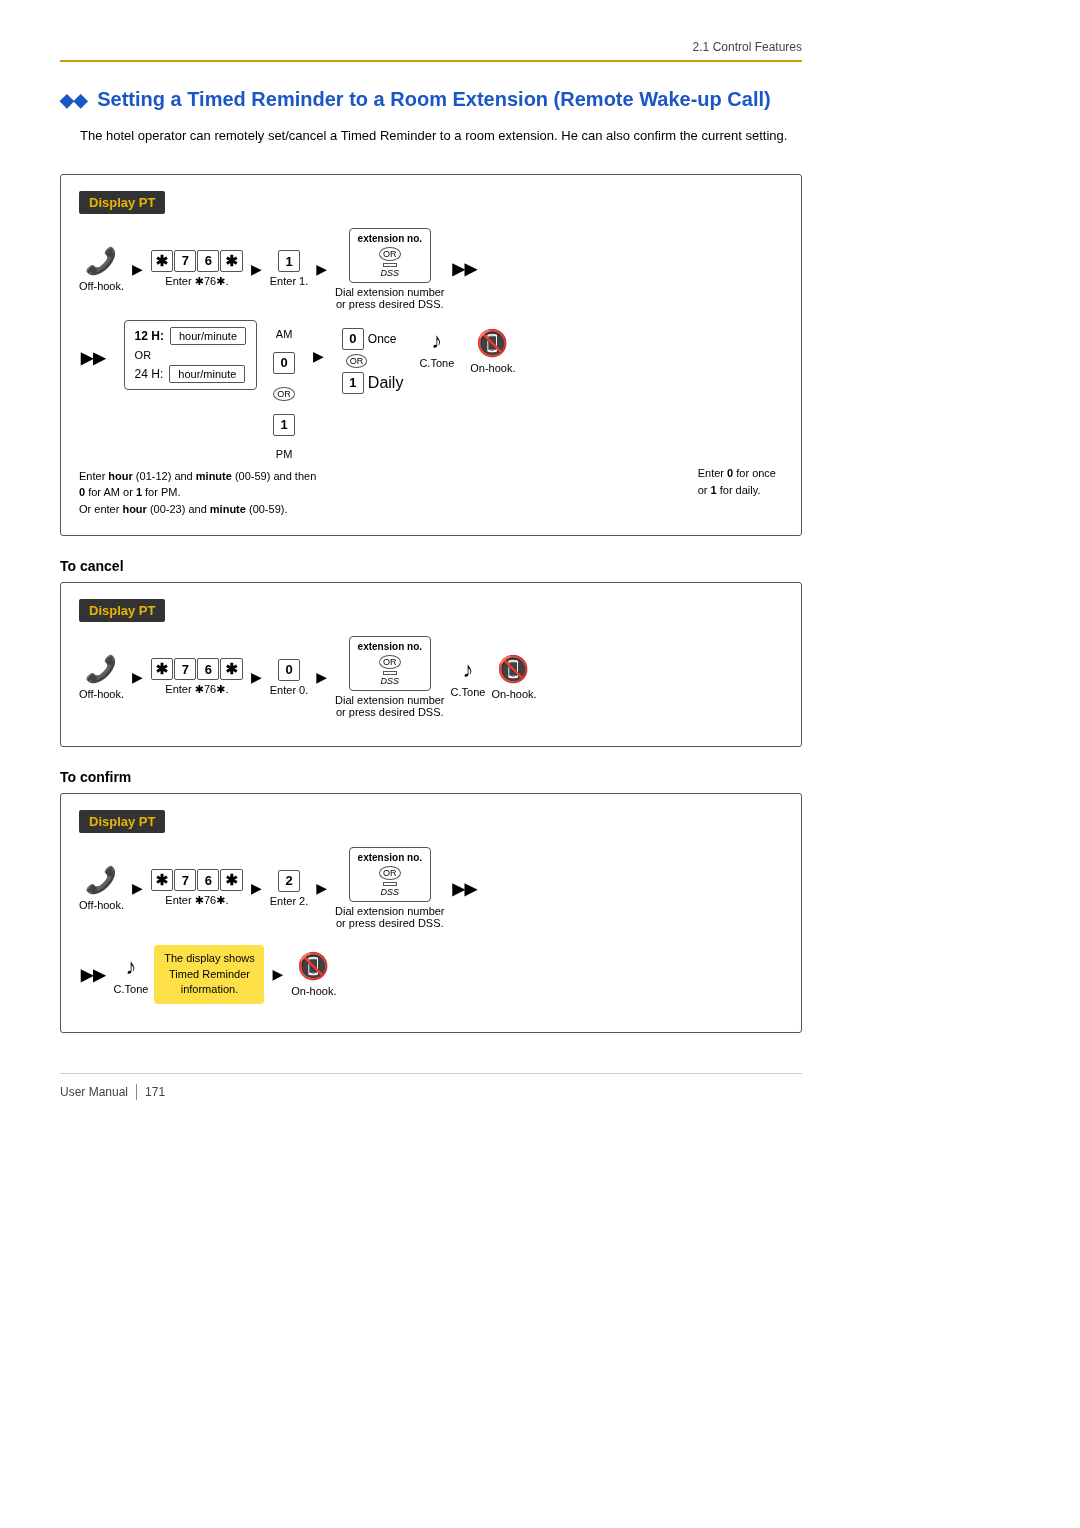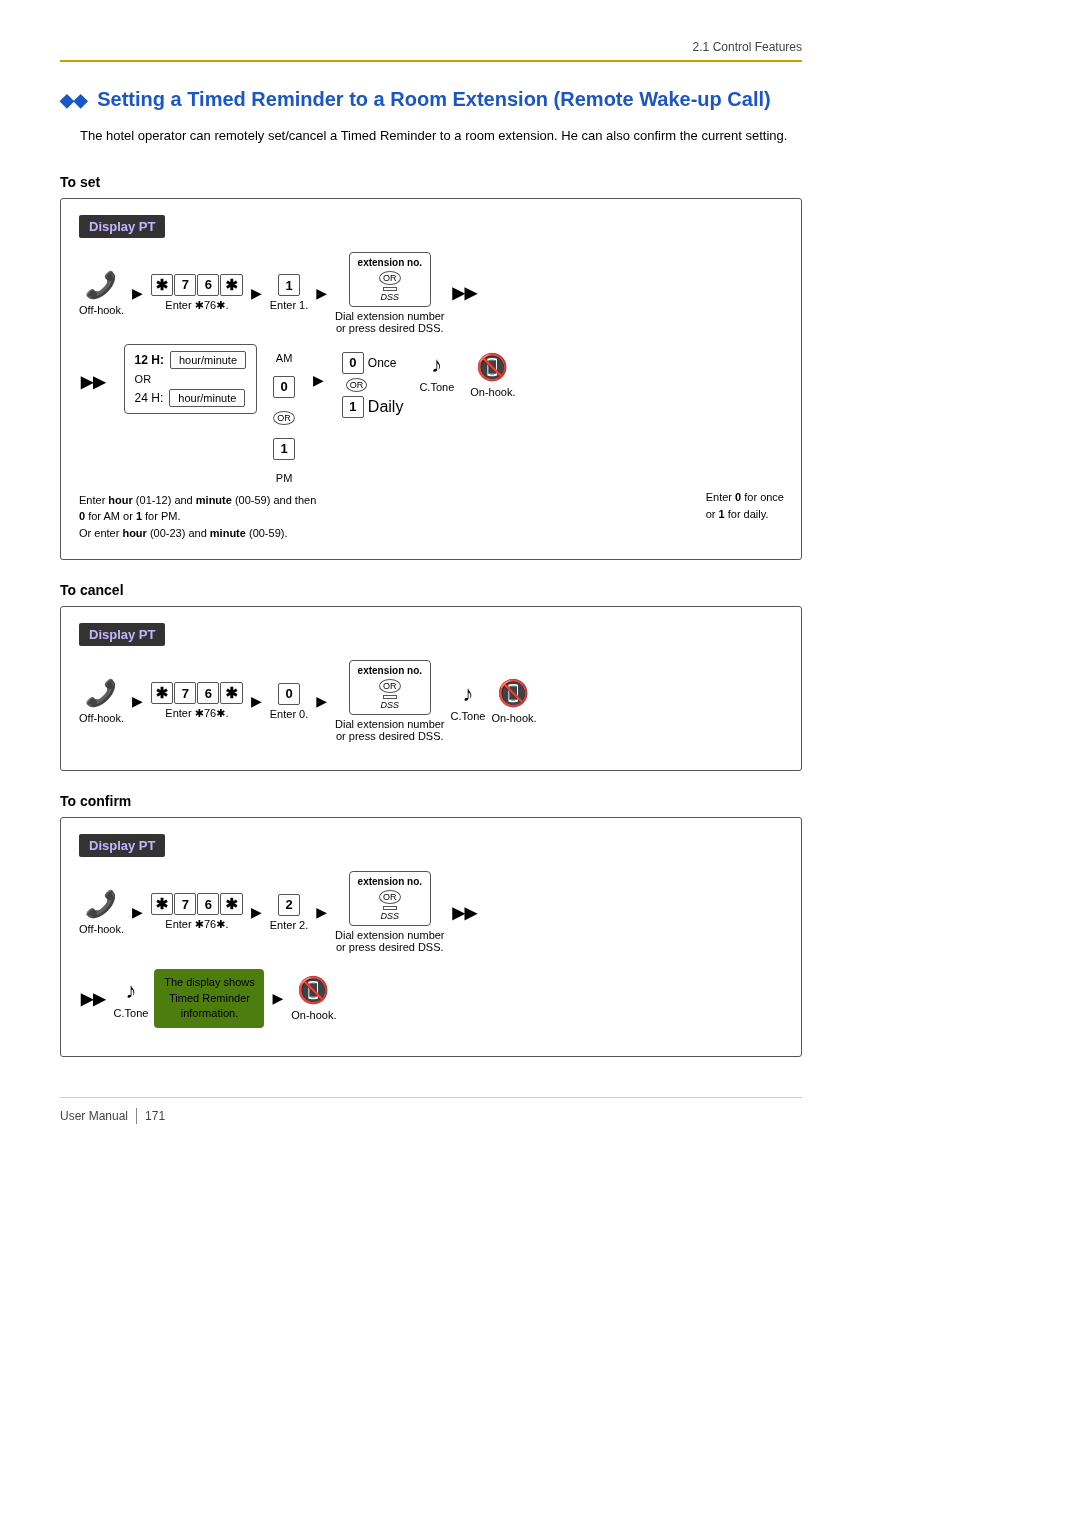--- a/index.html
+++ b/index.html
@@ -55,21 +55,21 @@
     }
     .display-box {
       border: 1.5px solid #555;
       border-radius: 3px;
       padding: 16px 18px 18px 18px;
       margin-bottom: 22px;
       background: #fff;
     }
     .display-box-header {
       background: #333;
-      color: #c4b5fd;
+      color: #eab308;
       font-weight: bold;
       font-size: 13px;
       padding: 4px 10px;
       display: inline-block;
       margin-bottom: 14px;
       border-radius: 2px;
     }
     .flow-row {
       display: flex;
       align-items: center;
@@ -180,21 +180,21 @@
       font-size: 12px;
     }
     .hour-minute-box {
       border: 1.5px solid #555;
       border-radius: 2px;
       padding: 2px 8px;
       font-size: 11px;
       white-space: nowrap;
     }
     .display-gray-box {
-      background: #4d7c0f;
+      background: #fde047;
       border-radius: 4px;
       padding: 6px 0;
       font-size: 11px;
       text-align: center;
       min-width: 110px;
       line-height: 1.4;
     }
     .footer {
       display: flex;
       align-items: center;
@@ -236,21 +236,20 @@
     <span class="top-header-text">2.1 Control Features</span>
   </div>
 
   <div class="page-title">
     <span class="diamond">◆◆</span>
     <span>Setting a Timed Reminder to a Room Extension (Remote Wake-up Call)</span>
   </div>
 
   <div class="intro-text">The hotel operator can remotely set/cancel a Timed Reminder to a room extension. He can also confirm the current setting.</div>
 
-  <div class="section-label">To set</div>
   <div class="display-box">
     <div class="display-box-header">Display PT</div>
 
     
     <div class="flow-row">
       <div class="item-with-label">
         <span class="phone-icon">📞</span>
         <span class="item-label">Off-hook.</span>
       </div>
       <span class="arrow">▶</span>
@@ -334,21 +333,21 @@
         <span class="item-label">On-hook.</span>
       </div>
     </div>
 
     
     <div class="note-text" style="margin-top:8px;">
       <div>Enter <b>hour</b> (01-12) and <b>minute</b> (00-59) and then</div>
       <div><b>0</b> for AM or <b>1</b> for PM.</div>
       <div>Or enter <b>hour</b> (00-23) and <b>minute</b> (00-59).</div>
     </div>
-    <div class="note-text" style="position:absolute;right:78px;margin-top:-52px;">
+    <div class="note-text" style="position:absolute;right:86px;margin-top:-52px;">
       Enter <b>0</b> for once<br>or <b>1</b> for daily.
     </div>
   </div>
 
   <div class="section-label">To cancel</div>
   <div class="display-box">
     <div class="display-box-header">Display PT</div>
 
     <div class="flow-row">
       <div class="item-with-label">

